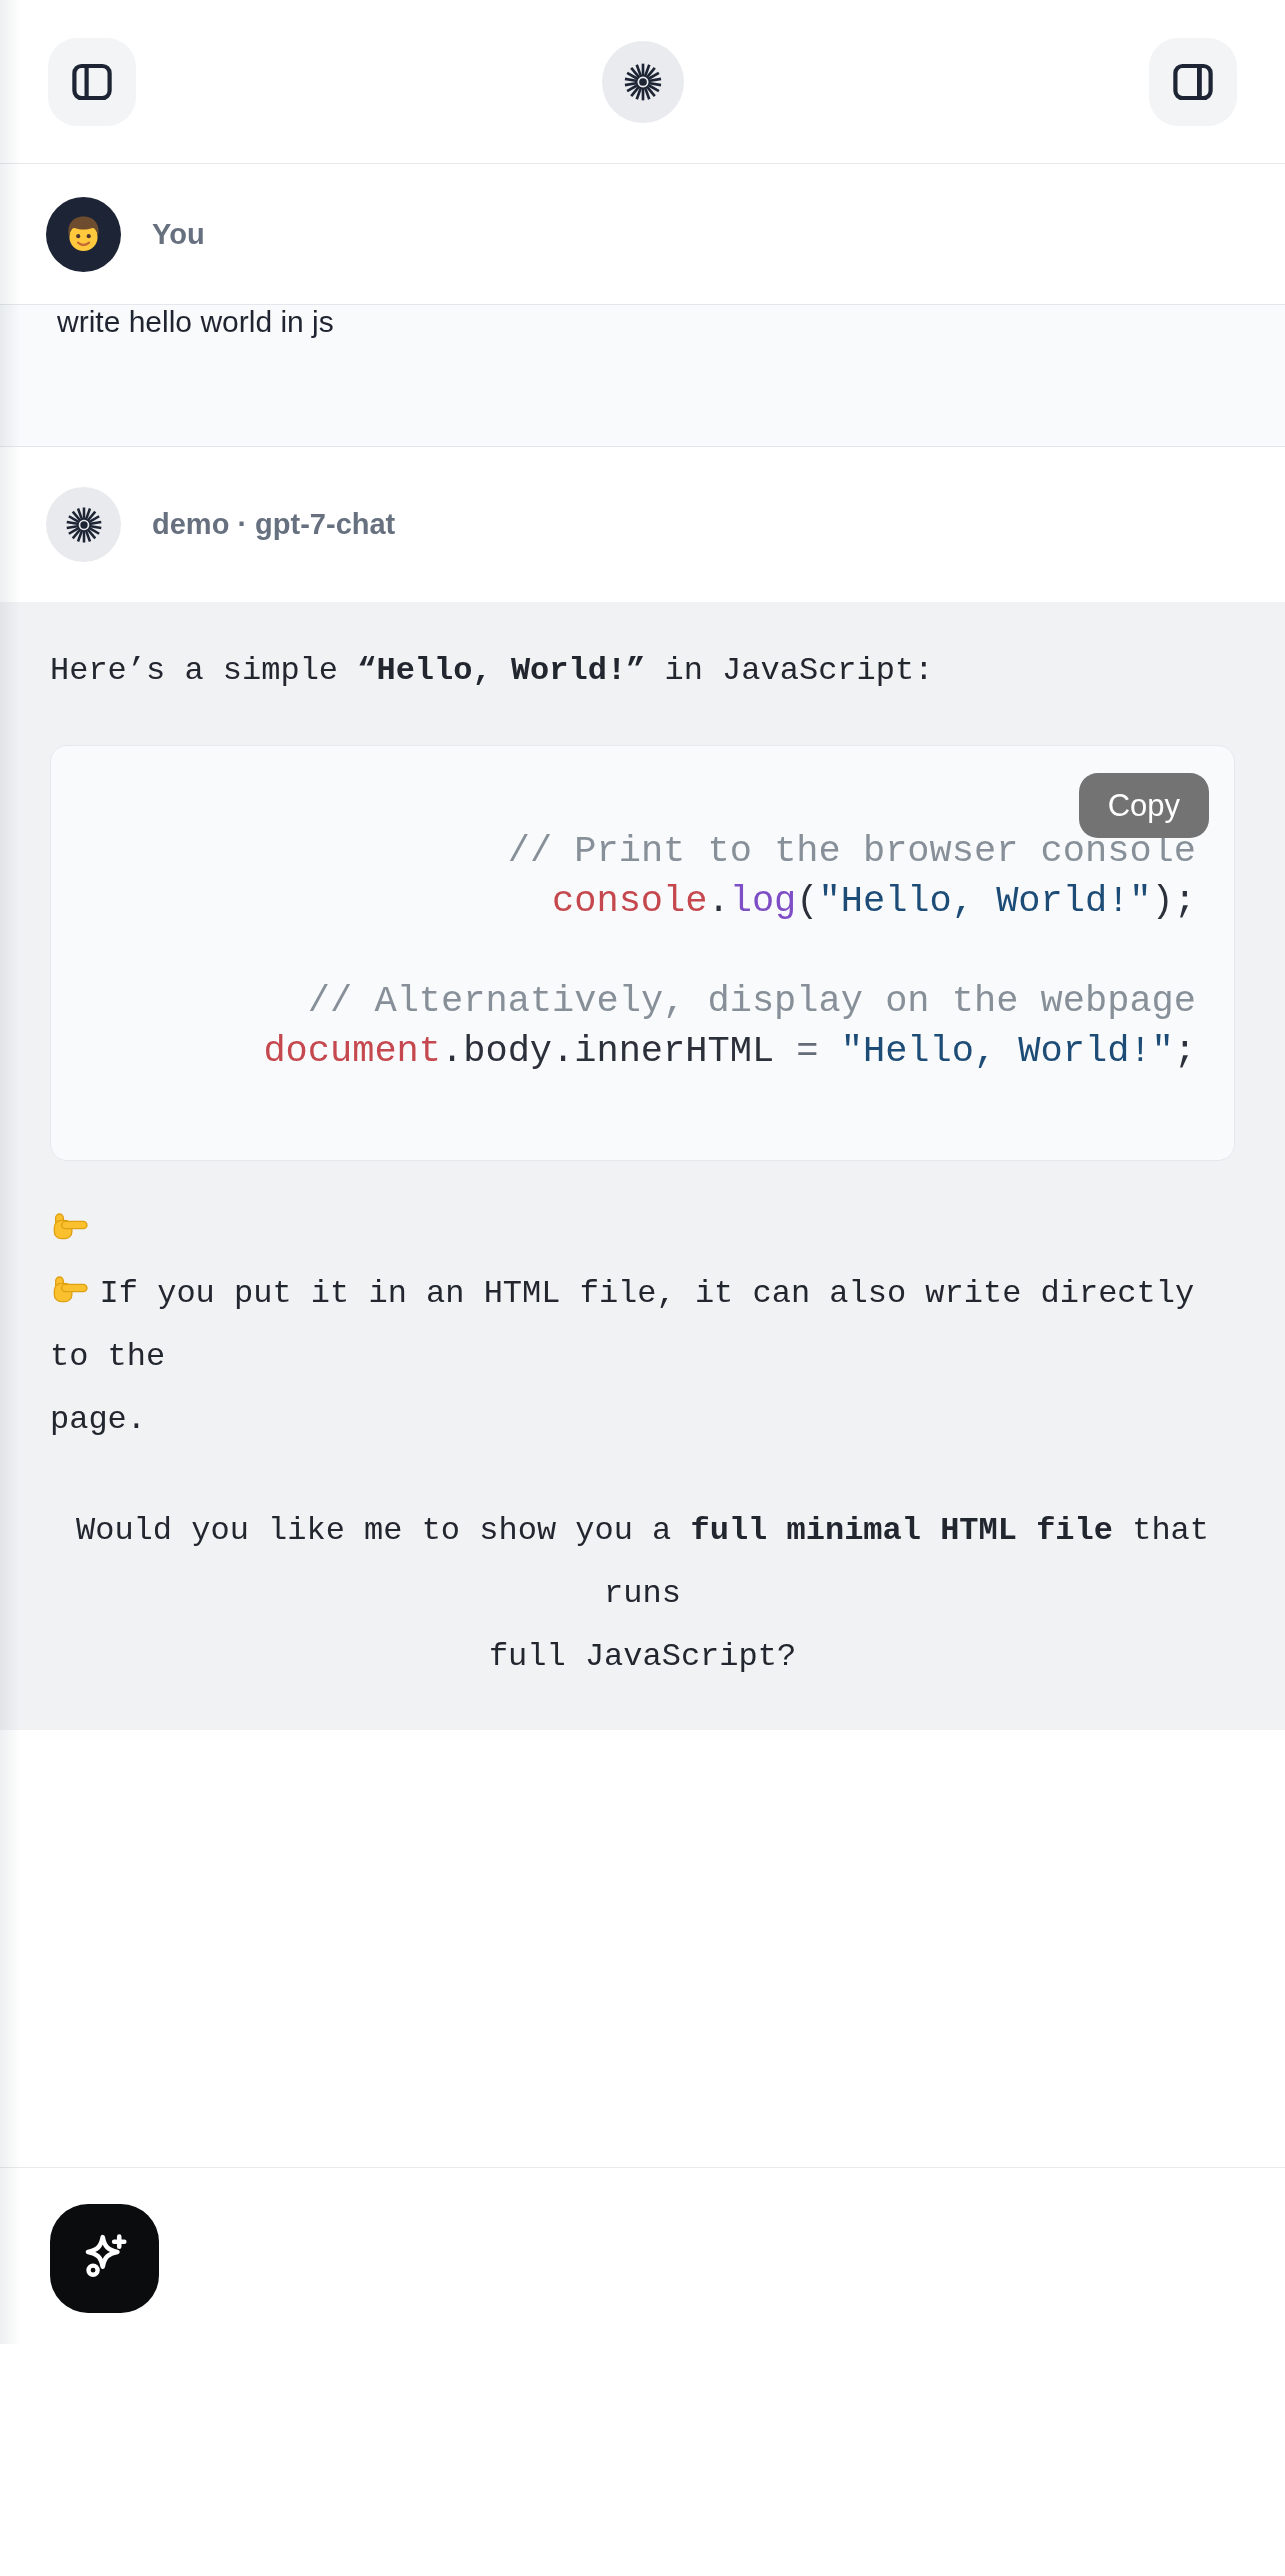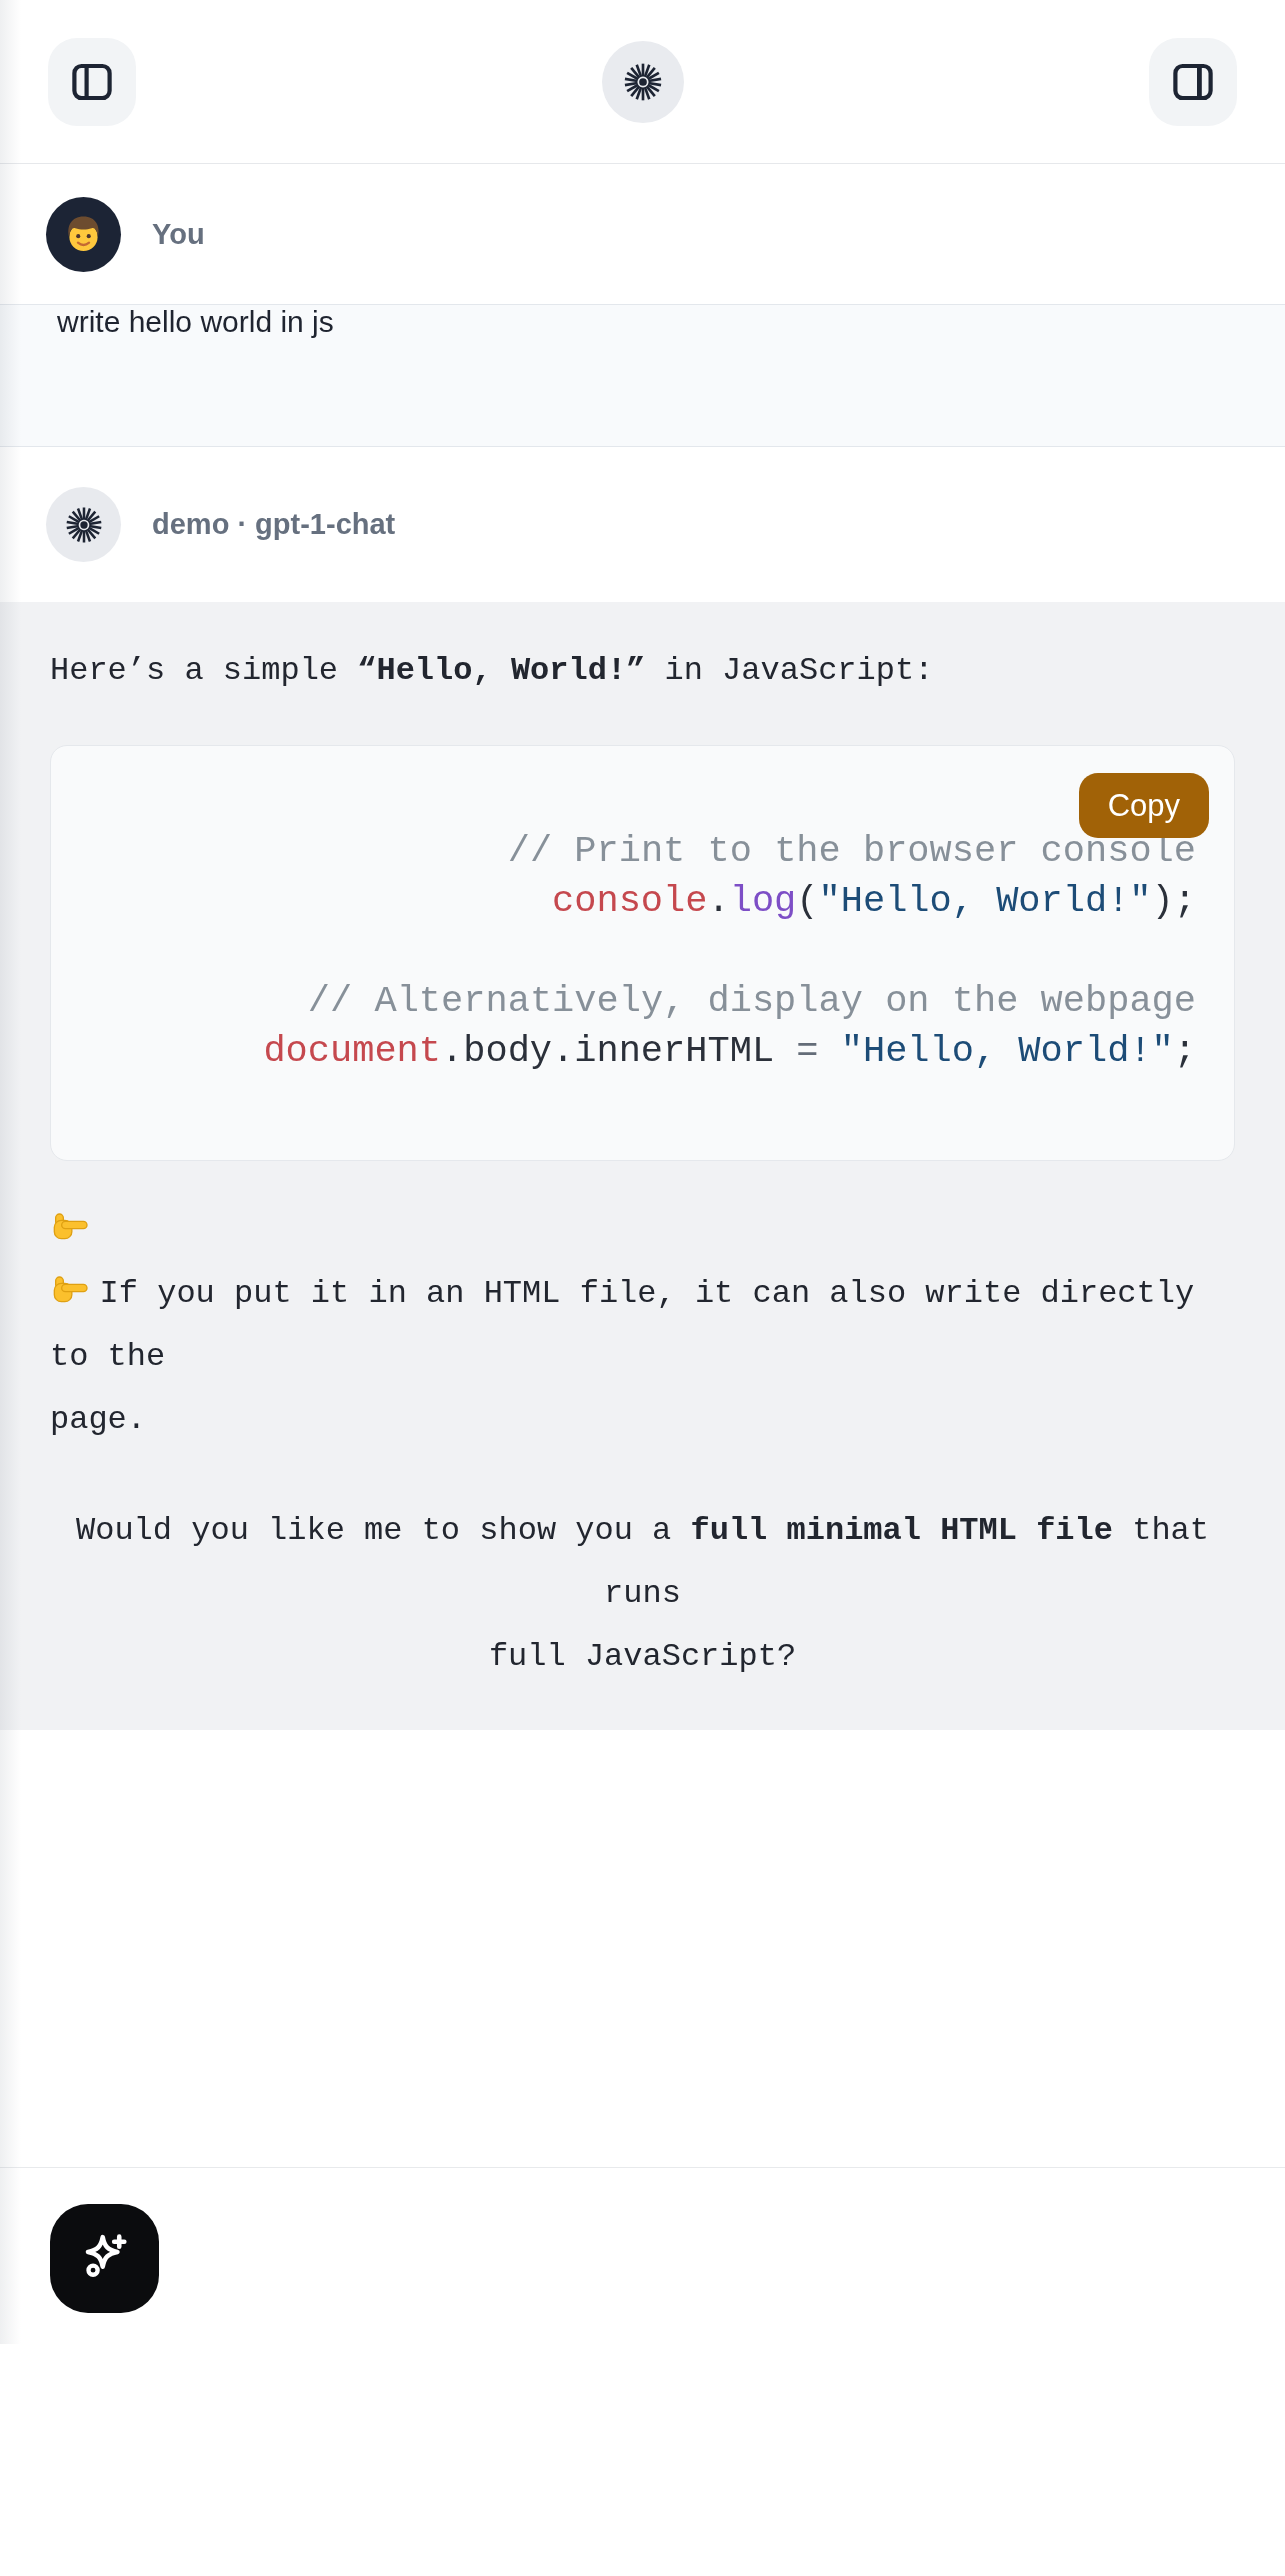--- a/index.html
+++ b/index.html
@@ -116,21 +116,21 @@
   }
   .tok-comment  { color: #879099; }
   .tok-keyword  { color: #c5484e; }
   .tok-function { color: #7d4ec6; }
   .tok-string   { color: #1d4c77; }
   .tok-operator { color: #646c78; }
   .tok-plain    { color: #2b303a; }
   .copy-btn {
     position: absolute;
     top: 27px; right: 25px;
-    background: #a16207;
+    background: #737373;
     color: #ffffff;
     border: none;
     border-radius: 19px;
     padding: 0 29px;
     height: 65px;
     font-family: "Liberation Sans", sans-serif;
     font-size: 31px;
     cursor: pointer;
   }
   .tips { margin-top: 38px; }
@@ -268,21 +268,21 @@
   <section class="user-band">
     <p>write hello world in js</p>
   </section>
 
   <section class="sender-row asst">
     <div class="avatar avatar-asst">
       <svg viewBox="0 0 44 44" width="42" height="42">
           <use href="#starburst"></use>
         </svg>
     </div>
-    <div class="sender-label">demo · gpt-1-chat</div>
+    <div class="sender-label">demo · gpt-7-chat</div>
   </section>
 
   <section class="asst-band">
     <p class="para intro"><span>Here’s a simple </span><span class="seg-bold">“Hello, World!”</span><span> in JavaScript:</span></p>
 
     <div class="code-block">
       <button class="copy-btn">Copy</button>
       <pre><span class="tok-comment">// Print to the browser console</span>
 <span class="tok-keyword">console</span><span class="tok-plain">.</span><span class="tok-function">log</span><span class="tok-plain">(</span><span class="tok-string">"Hello, World!"</span><span class="tok-plain">);</span>
 

